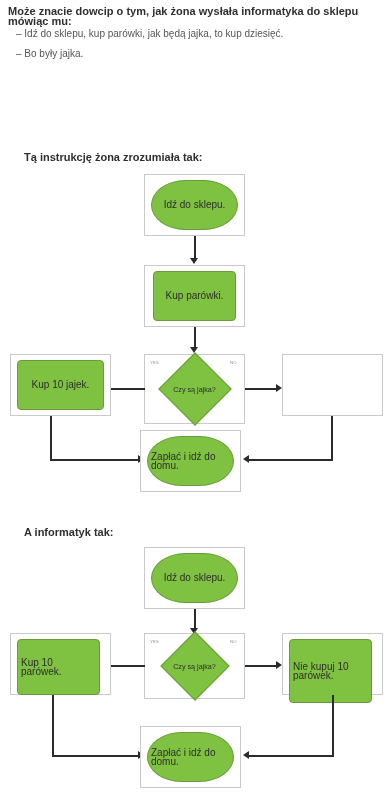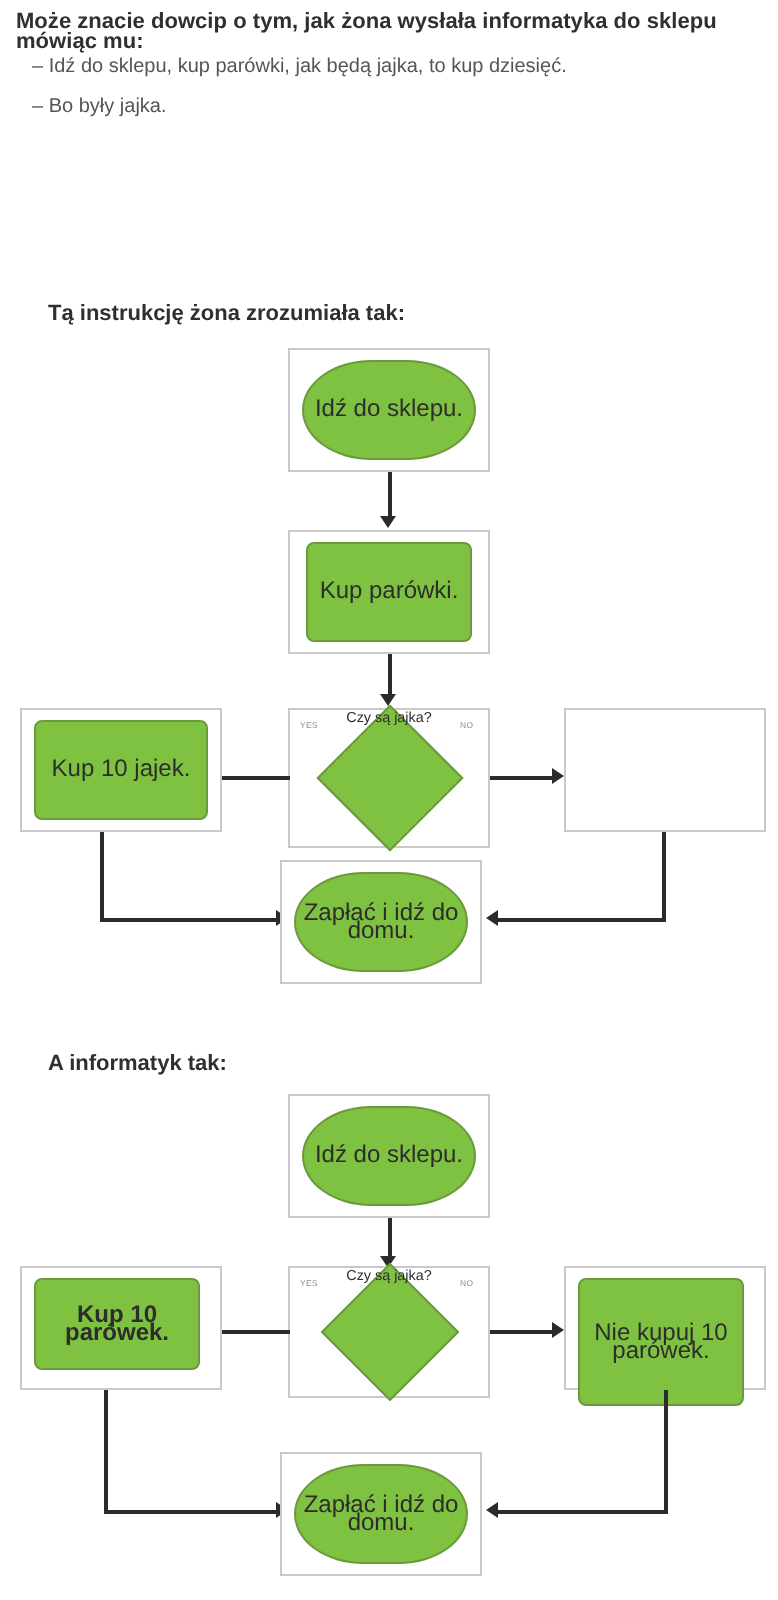--- a/index.html
+++ b/index.html
@@ -75,39 +75,40 @@
     box-sizing: border-box;
   }
 
   
   .shape {
     position: absolute;
     box-sizing: border-box;
     display: flex;
     align-items: center;
     justify-content: center;
-    text-align: center;
+    text-align: left;
     background: #7fc241;
     border: 1px solid #6a9a3b;
     color: #2d2d2d;
-    font-size: 12px;
+    font-size: 10px;
     line-height: 9.5px;
     padding: 0 3px;
   }
   .shape.oval {
     border-radius: 36px / 26px;
   }
   .shape.rect {
     border-radius: 4px;
   }
 
   
   .diamond-wrap {
     position: absolute;
     display: flex;
+    align-items: center;
     justify-content: center;
   }
   .diamond-shape {
     position: absolute;
     left: 50%;
     top: 50%;
     background: #7fc241;
     border: 1px solid #6a9a3b;
     transform: translate(-50%, -50%) rotate(45deg);
   }
@@ -230,21 +231,21 @@
     <div class="diamond-shape" style="width:47px; height:47px;"></div>
     <div class="diamond-label">Czy są jajka?</div>
   </div>
   <div class="branch-label" style="left:150px; top:96px;">YES</div>
   <div class="branch-label" style="left:230px; top:96px;">NO</div>
 
   <div class="conn h" style="left:111px; top:122px; width:34px;"></div>
   <div class="arrow left" style="left:105px; top:118px;"></div>
 
   <div class="node-frame" style="left:10px; top:90px; width:101px; height:62px;"></div>
-  <div class="shape rect" style="left:17px; top:96px; width:83px; height:46px;font-weight:bold;">Kup 10 parówek.</div>
+  <div class="shape rect" style="left:17px; top:96px; width:83px; height:56px;">Kup 10 parówek.</div>
 
   <div class="conn h" style="left:245px; top:122px; width:33px;"></div>
   <div class="arrow right" style="left:276px; top:118px;"></div>
 
   <div class="node-frame" style="left:282px; top:90px; width:101px; height:62px;"></div>
   <div class="shape rect" style="left:289px; top:96px; width:83px; height:64px;">Nie kupuj 10 parówek.</div>
 
   <div class="conn v" style="left:52px; top:152px; height:62px;"></div>
   <div class="conn h" style="left:52px; top:212px; width:88px;"></div>
   <div class="arrow right" style="left:138px; top:208px;"></div>

